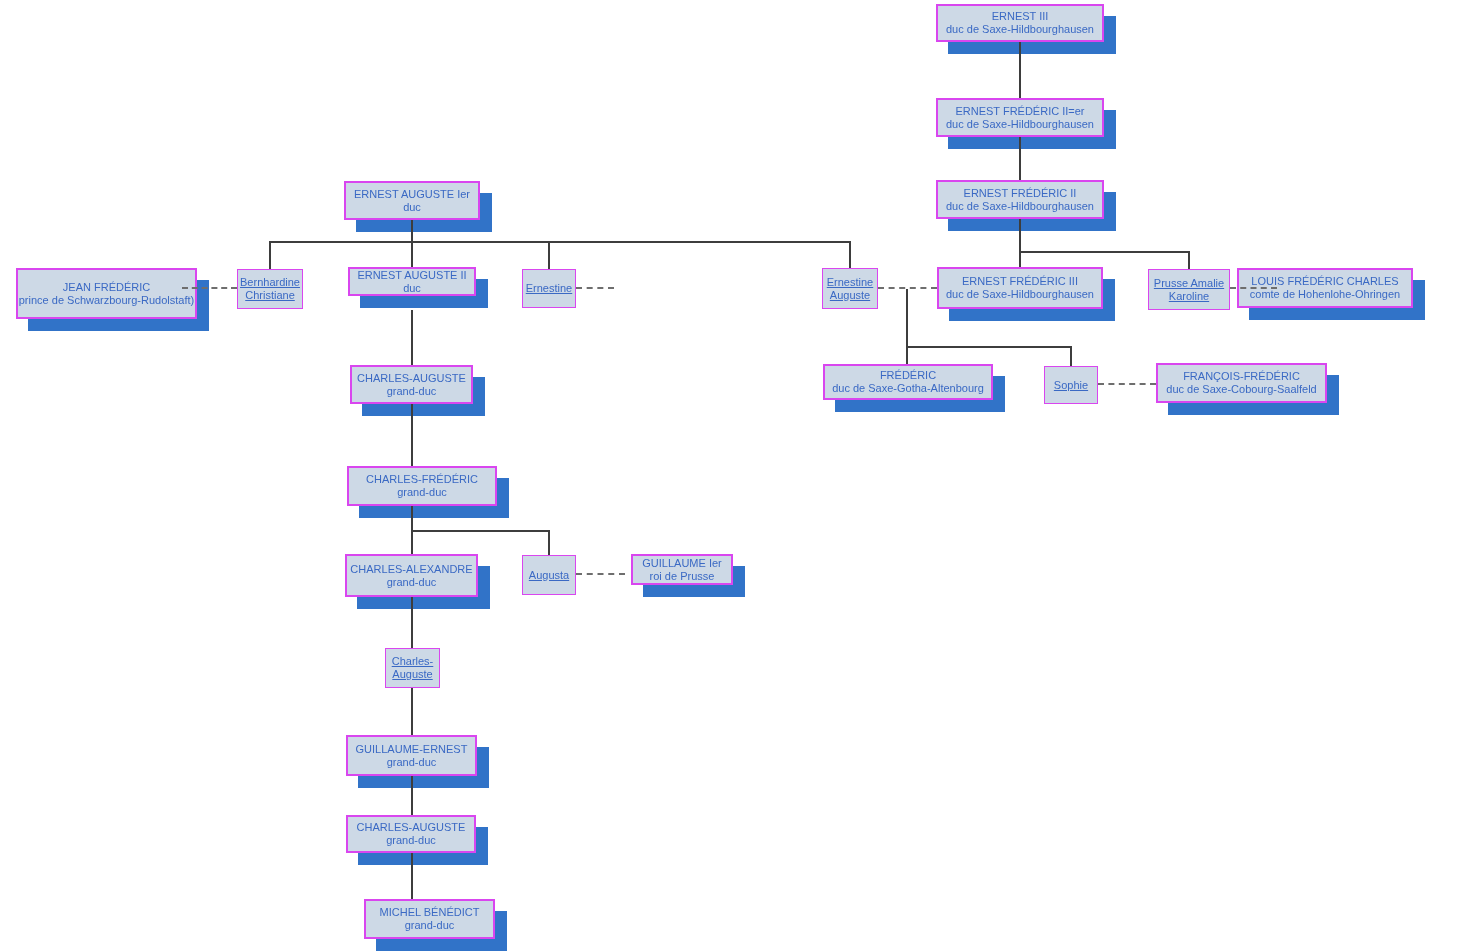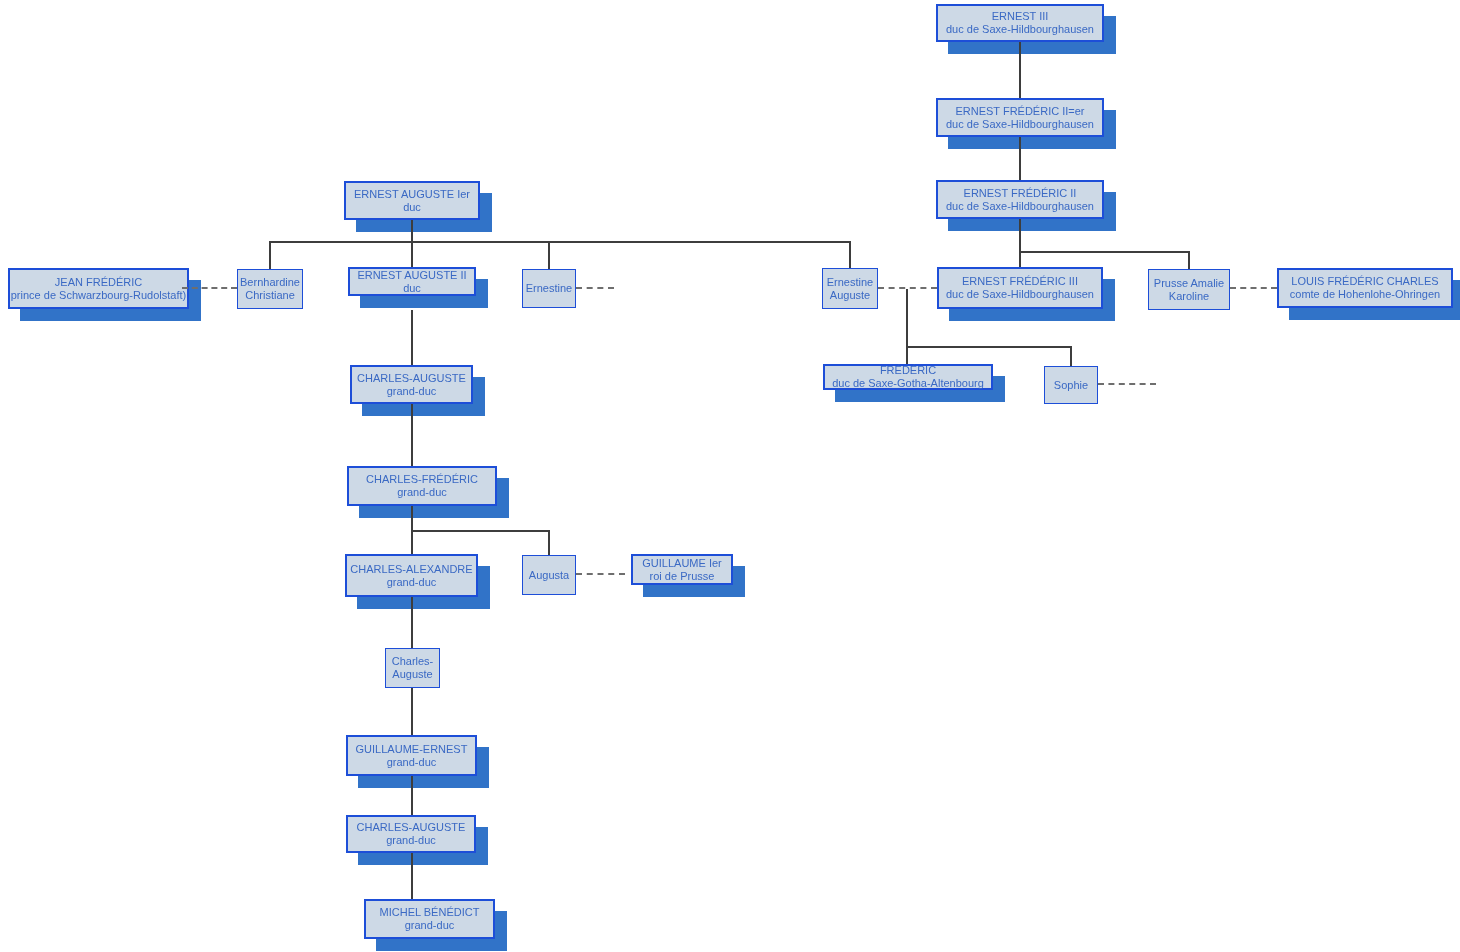--- a/index.html
+++ b/index.html
@@ -3,27 +3,27 @@
 <meta charset="utf-8">
 <style>
   html,body{margin:0;padding:0;}
   body{
     width:1460px;height:952px;background:#ffffff;overflow:hidden;
     font-family:"Liberation Sans",sans-serif;position:relative;
   }
   .canvas{position:absolute;left:0;top:0;width:1460px;height:952px;}
   .node{
     position:absolute;box-sizing:border-box;
-    background:#cdd9e6;border:2px solid #1d4ed8;
+    background:#cdd9e6;border:2px solid #d946ef;
     display:flex;flex-direction:column;align-items:center;justify-content:center;
     text-align:center;color:#3a69c4;font-size:11px;line-height:13px;
     z-index:1;
   }
   .node.major{box-shadow:12px 12px 0 0 #3173c8;}
-  .node.minor{border-width:1.5px;}
+  .node.minor{border-width:1.5px;text-decoration:underline;}
   .node span{display:block;white-space:nowrap;}
   .v{position:absolute;width:2px;background:#3d3d3d;z-index:2;}
   .h{position:absolute;height:2px;background:#3d3d3d;z-index:2;}
   .d{position:absolute;height:0;border-top:2px dashed #6e6e6e;z-index:2;}
 </style>
 </head>
 <body>
 
 <div class="canvas">
 
@@ -40,21 +40,21 @@
   <div class="node major" style="left:936px;top:180px;width:168px;height:39px">
     <span>ERNEST FRÉDÉRIC II</span>
     <span>duc de Saxe-Hildbourghausen</span>
   </div>
 
   <div class="node major" style="left:344px;top:181px;width:136px;height:39px">
     <span>ERNEST AUGUSTE Ier</span>
     <span>duc</span>
   </div>
 
-  <div class="node major" style="left:8px;top:268px;width:181px;height:41px">
+  <div class="node major" style="left:16px;top:268px;width:181px;height:51px">
     <span>JEAN FRÉDÉRIC</span>
     <span>prince de Schwarzbourg-Rudolstaft)</span>
   </div>
 
   <div class="node minor" style="left:237px;top:269px;width:66px;height:40px">
     <span>Bernhardine</span>
     <span>Christiane</span>
   </div>
 
   <div class="node major" style="left:348px;top:267px;width:128px;height:29px">
@@ -75,34 +75,38 @@
   <div class="node major" style="left:937px;top:267px;width:166px;height:42px">
     <span>ERNEST FRÉDÉRIC III</span>
     <span>duc de Saxe-Hildbourghausen</span>
   </div>
 
   <div class="node minor" style="left:1148px;top:269px;width:82px;height:41px">
     <span>Prusse Amalie</span>
     <span>Karoline</span>
   </div>
 
-  <div class="node major" style="left:1277px;top:268px;width:176px;height:40px">
+  <div class="node major" style="left:1237px;top:268px;width:176px;height:40px">
     <span>LOUIS FRÉDÉRIC CHARLES</span>
     <span>comte de Hohenlohe-Ohringen</span>
   </div>
 
-  <div class="node major" style="left:823px;top:364px;width:170px;height:26px">
+  <div class="node major" style="left:823px;top:364px;width:170px;height:36px">
     <span>FRÉDÉRIC</span>
     <span>duc de Saxe-Gotha-Altenbourg</span>
   </div>
 
   <div class="node minor" style="left:1044px;top:366px;width:54px;height:38px">
     <span>Sophie</span>
   </div>
 
+  <div class="node major" style="left:1156px;top:363px;width:171px;height:40px">
+    <span>FRANÇOIS-FRÉDÉRIC</span>
+    <span>duc de Saxe-Cobourg-Saalfeld</span>
+  </div>
 
   <div class="node major" style="left:350px;top:365px;width:123px;height:39px">
     <span>CHARLES-AUGUSTE</span>
     <span>grand-duc</span>
   </div>
 
   <div class="node major" style="left:347px;top:466px;width:150px;height:40px">
     <span>CHARLES-FRÉDÉRIC</span>
     <span>grand-duc</span>
   </div>

